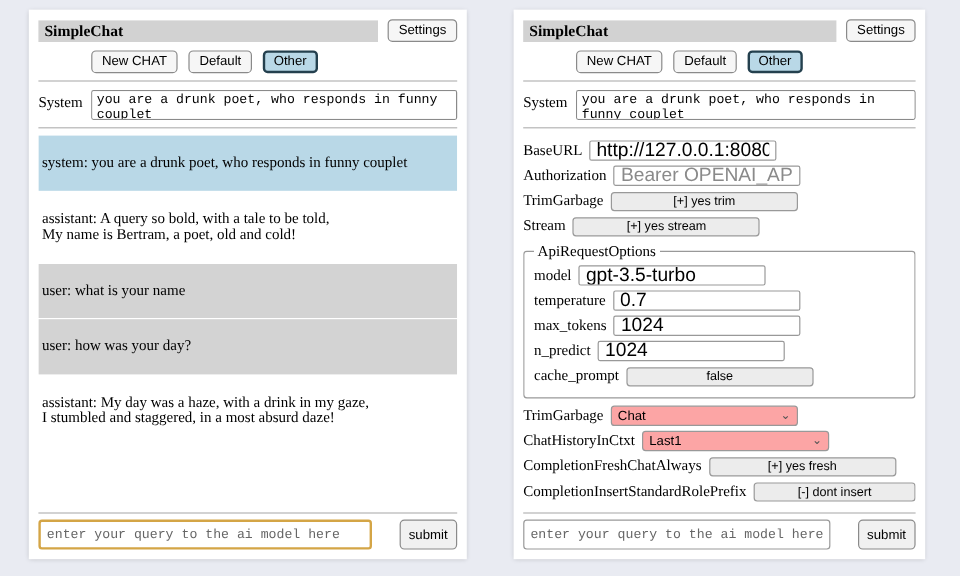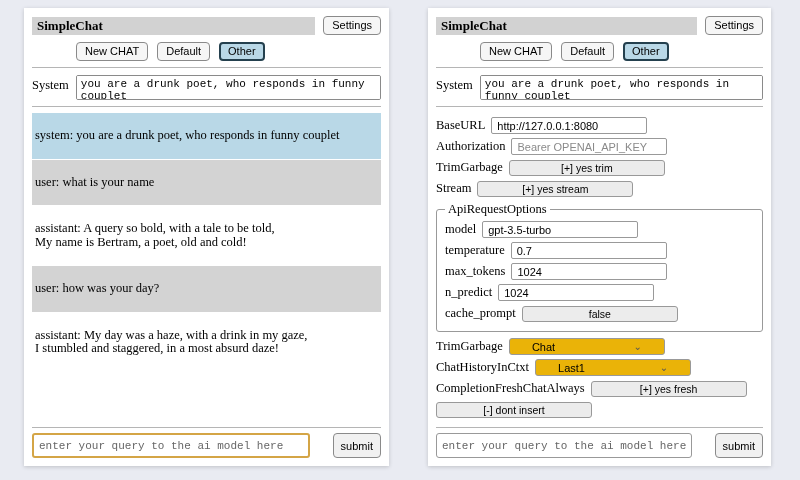--- a/index.html
+++ b/index.html
@@ -32,28 +32,28 @@
     font-size:11px;border:1px solid #8a8a8a;border-radius:2px;padding:2px 4px;color:#000;}
 
   .content{flex:1;overflow:hidden;padding-top:1px;}
   .msg{font-size:12.5px;line-height:13.5px;padding:16px 3px;margin-bottom:1px;white-space:pre-line;}
   .msg.system{background:var(--system-msg-bg);}
   .msg.user{background:var(--user-msg-bg);}
 
   .srow{display:flex;align-items:center;margin:4px 0;
     font-size:12.5px;min-height:17px;gap:6px;}
   .control{flex:0 1 156px;min-width:0;height:17px;}
-  input.control{font-family:"Liberation Sans",sans-serif;font-size:11px;border:1px solid #999;
+  input.control{font-family:"Liberation Sans",sans-serif;font-size:16px;border:1px solid #999;
     border-radius:2px;padding:1px 5px;color:#000;background:#fff;}
   input.control::placeholder{color:#8a8a8a;}
   button.control{background:#ececec;border:1px solid #999;border-radius:3px;
     font-family:"Liberation Sans",sans-serif;font-size:10.5px;padding:0;height:16px;color:#000;}
-  .selectbox{border:1px solid #999;border-radius:3px;background:#eab308;display:flex;
+  .selectbox{border:1px solid #999;border-radius:3px;background:#fca5a5;display:flex;
     align-items:center;justify-content:space-between;font-family:"Liberation Sans",sans-serif;
-    font-size:11px;padding:0 22px;gap:28px;}
+    font-size:11px;padding:0 5px;gap:28px;}
   .selectbox .chev{color:#555;font-size:10px;line-height:10px;}
 
   fieldset.aro{border:1px solid #999;border-radius:3px;margin:5px 0 6px;padding:0 8px 5px;}
   fieldset.aro legend{font-size:12.5px;padding:0 3px;}
 
   .footer-row{display:flex;gap:23px;align-items:stretch;}
   .query-input{flex:1;font-family:"Liberation Mono",monospace;font-size:11px;padding:4px 5px;
     border:1px solid #999;border-radius:3px;height:25px;background:#fff;}
   .query-input::placeholder{color:#666;}
   #chat-panel .query-input{border:2px solid var(--focused-input-border);}
@@ -74,23 +74,23 @@
       <button class="btn selected">Other</button>
     </div>
   <hr class="sep">
   <div class="system-row">
     <label>System</label>
     <textarea spellcheck="false" style="">you are a drunk poet, who responds in funny couplet</textarea>
   </div>
   <hr class="sep">
   <div class="content">
       <div class="msg system">system: you are a drunk poet, who responds in funny couplet</div>
-      <div class="msg user">user: what is your name</div>
       <div class="msg assistant">assistant: A query so bold, with a tale to be told,
 My name is Bertram, a poet, old and cold!</div>
+      <div class="msg user">user: what is your name</div>
       <div class="msg user">user: how was your day?</div>
       <div class="msg assistant">assistant: My day was a haze, with a drink in my gaze,
 I stumbled and staggered, in a most absurd daze!</div>
     </div>
   <hr class="sep">
   <div class="footer-row">
     <input class="query-input" placeholder="enter your query to the ai model here" style="">
     <button class="submit-btn">submit</button>
   </div>
 </div>
@@ -166,20 +166,21 @@
       <div class="selectbox control">
         <span>Last1</span>
         <span class="chev">⌄</span>
       </div>
     </div>
     <div class="srow">
       <span>CompletionFreshChatAlways</span>
       <button class="control">[+] yes fresh</button>
     </div>
     <div class="srow">
+      <span>CompletionInsertStandardRolePrefix</span>
       <button class="control">[-] dont insert</button>
     </div>
   </div>
 
   <hr class="sep">
   <div class="footer-row">
     <input class="query-input" placeholder="enter your query to the ai model here" style="">
     <button class="submit-btn">submit</button>
   </div>
 </div>

